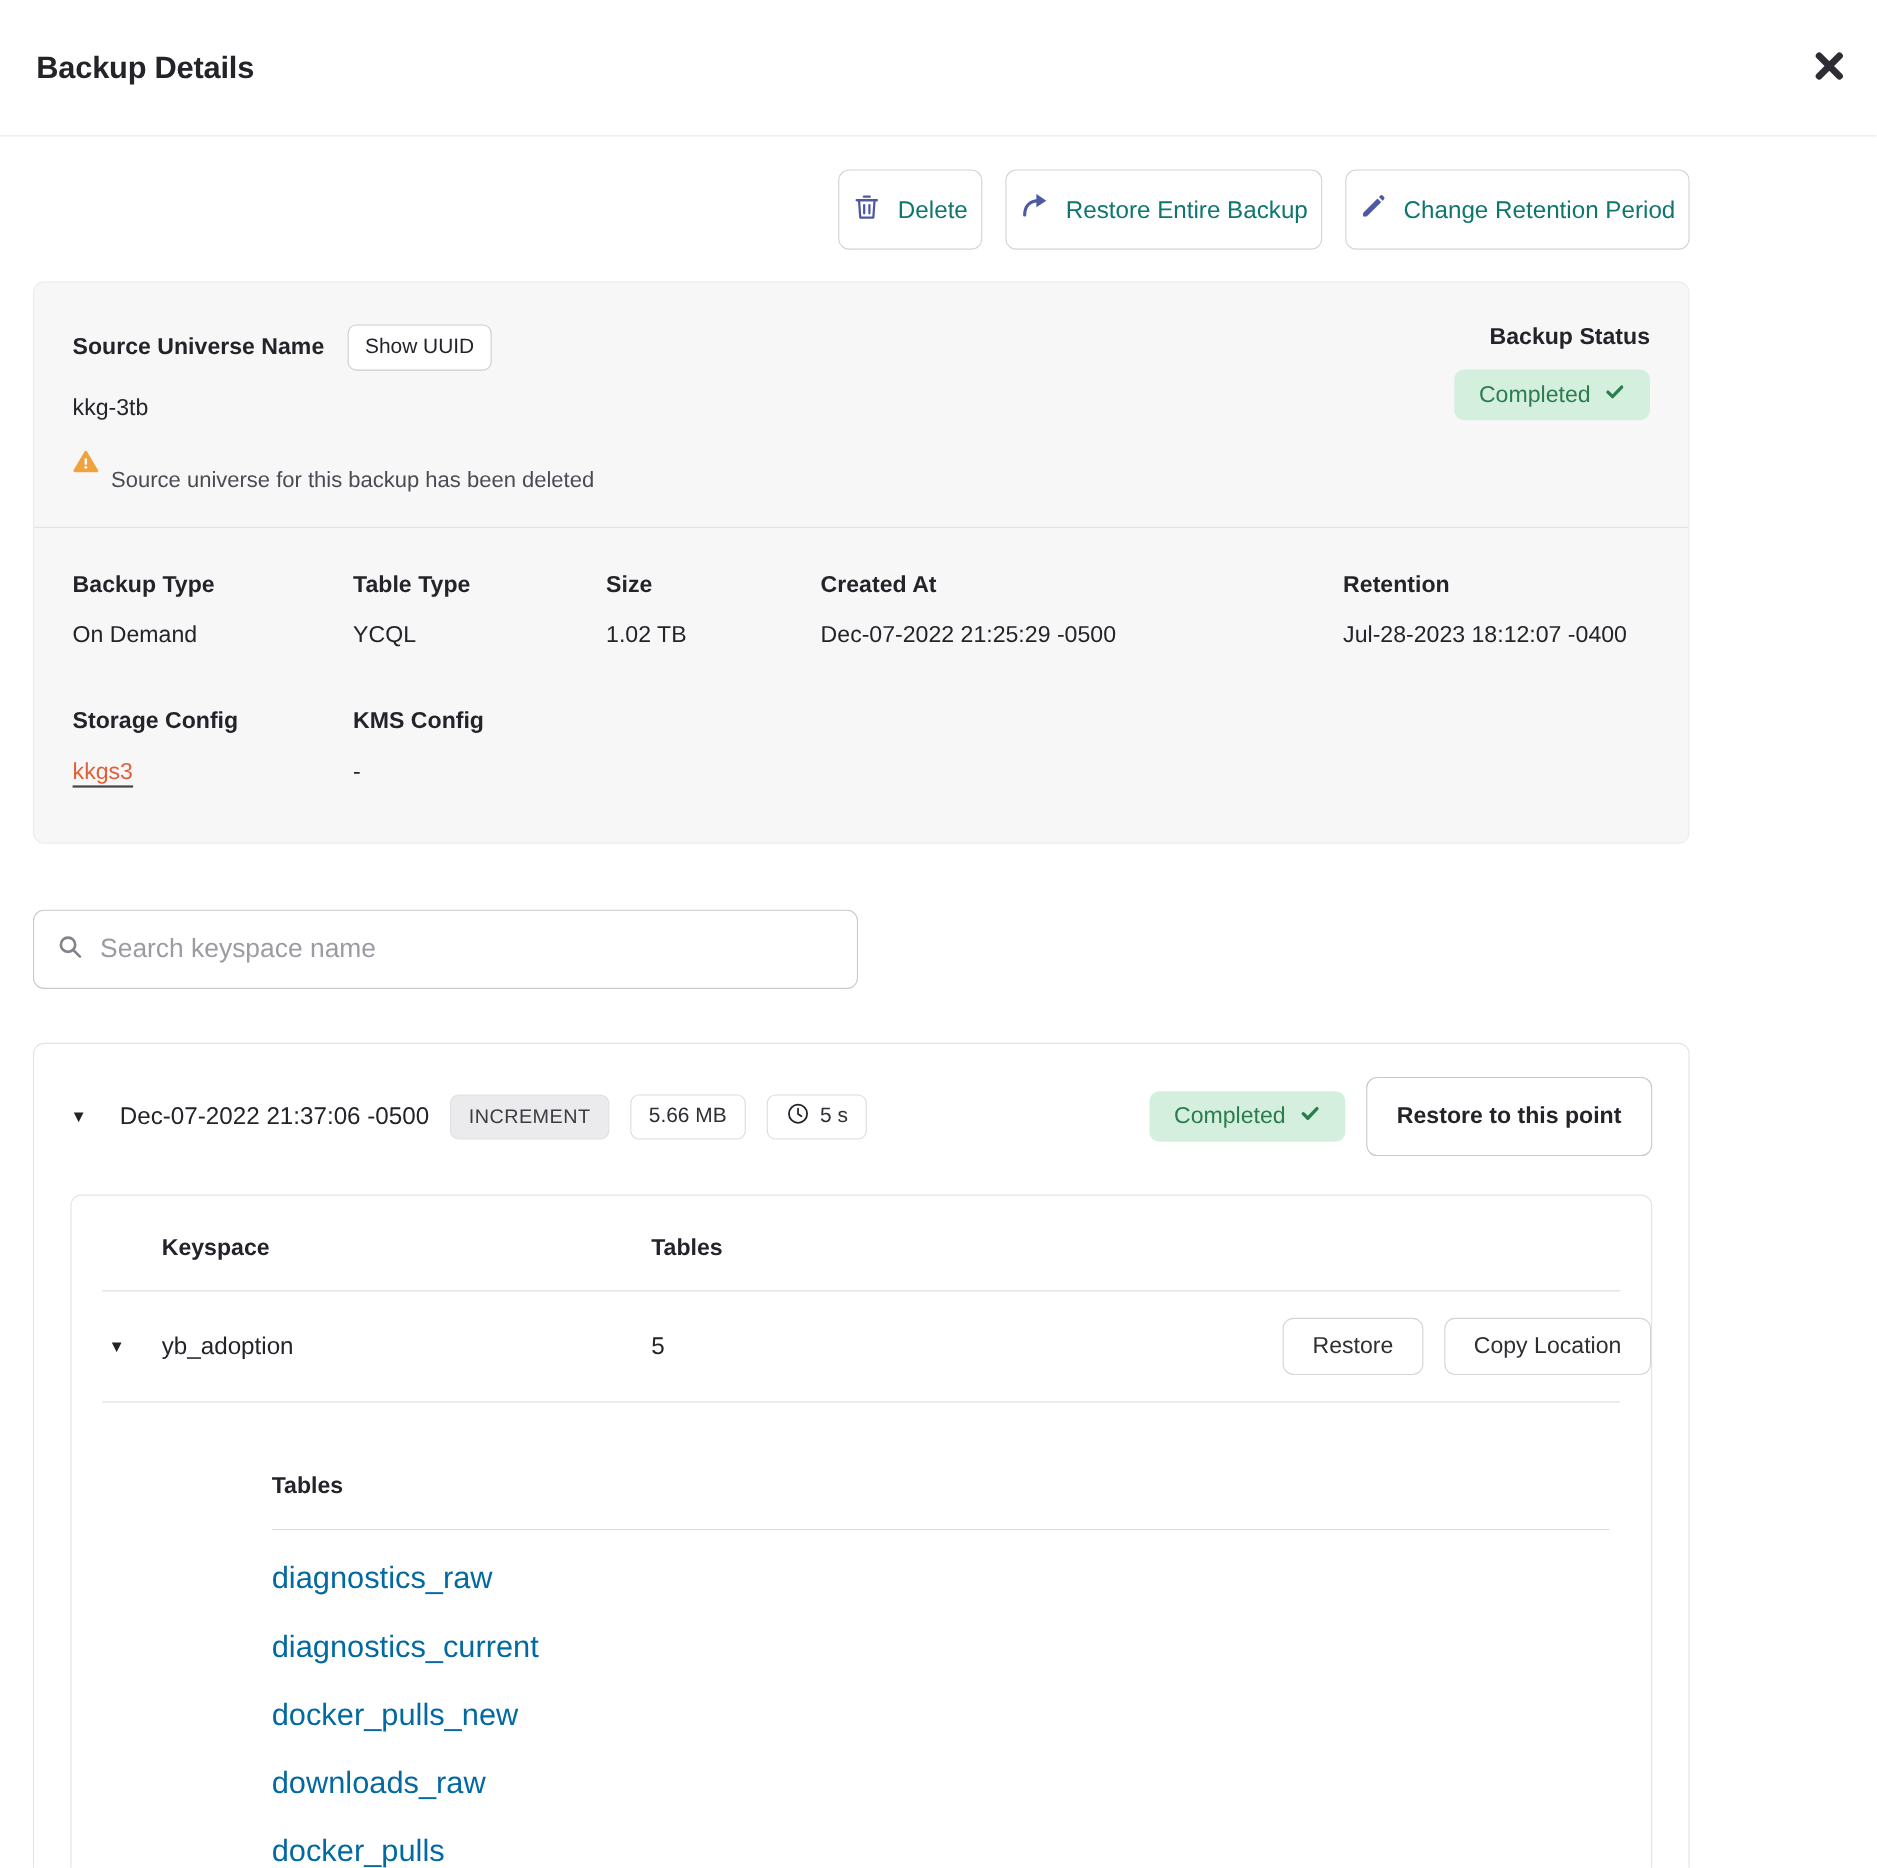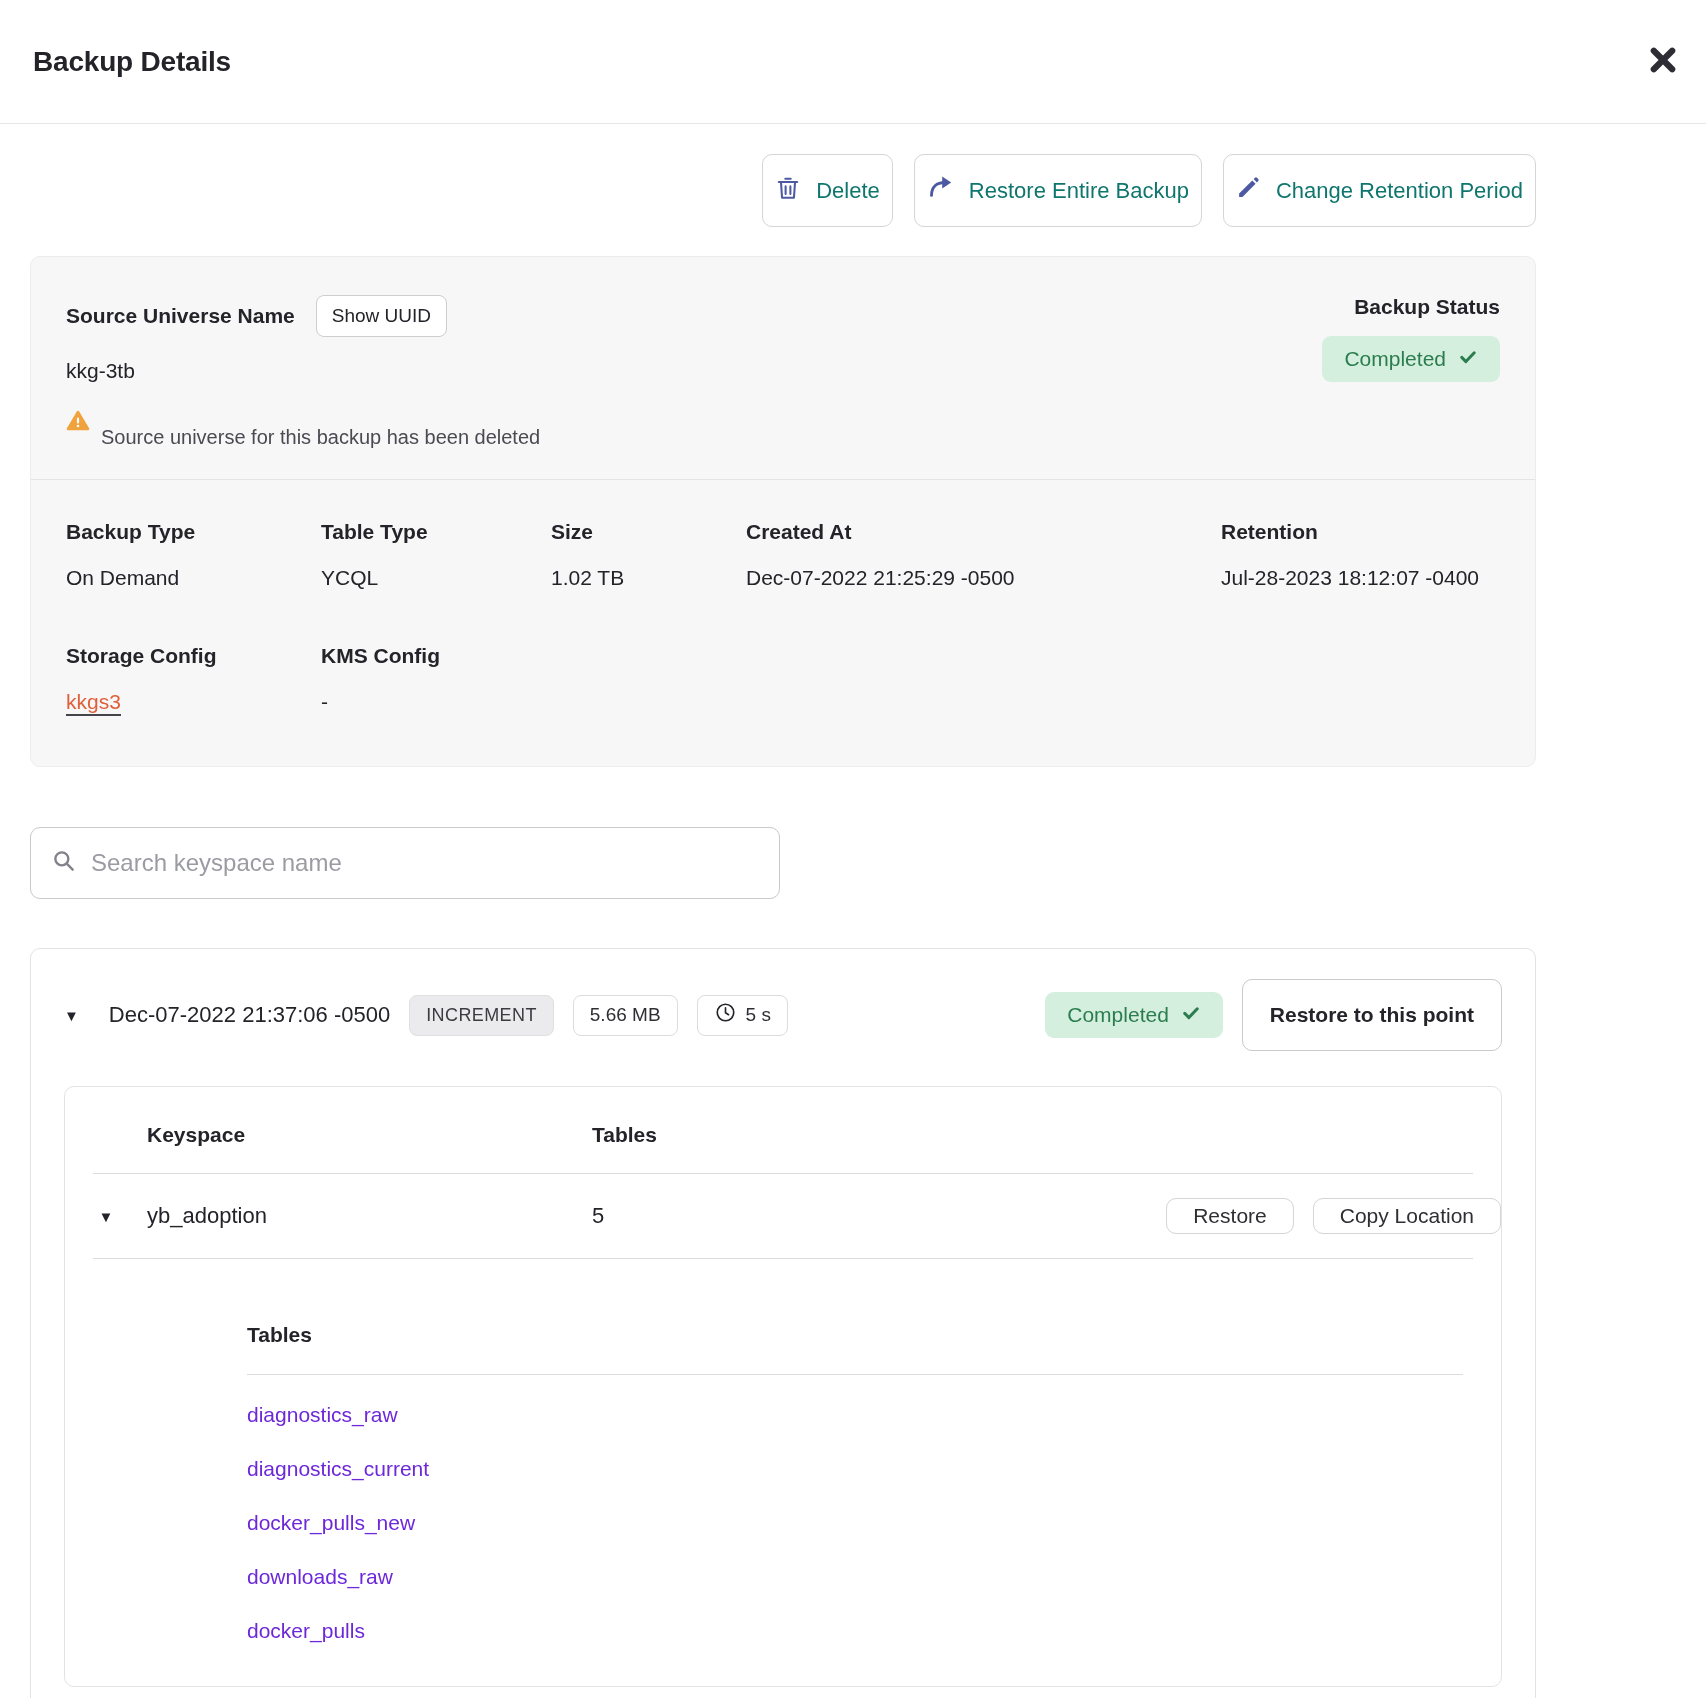--- a/index.html
+++ b/index.html
@@ -119,31 +119,31 @@
     align-items: center; padding-right: 45px;
   }
   .ks-head { padding-top: 36px; padding-bottom: 26px; }
   .ks-head .col-h { font-size: 21px; font-weight: 700; }
   .rule { border-top: 1px solid #dcdcdf; margin: 0 28px; }
   .ks-row { padding: 24px 0; }
   .ks-row .caret { justify-self: center; }
   .ks-name, .ks-count { font-size: 22px; }
   .row-actions { display: flex; gap: 19px; }
   .row-btn {
-    height: 36px; padding: 3px 26px; background: #fff;
+    height: 52px; padding: 3px 26px; background: #fff;
     border: 1px solid var(--btn-border); border-radius: 10px;
     font-family: inherit; font-size: 21px; color: #2e2e33; cursor: pointer;
   }
 
   
   .tables-sub { margin: 0 38px 0 182px; padding-top: 64px; }
   .tables-sub .sub-h { font-size: 21px; font-weight: 700; }
   .tables-sub .rule2 { border-top: 1px solid #dcdcdf; margin-top: 27px; }
   .table-list { margin-top: 13px; }
-  .table-item { padding: 15px 0; font-size: 21px; color: #6d28d9; }
+  .table-item { padding: 15px 0; font-size: 28px; color: #0369a1; }
 </style>
 </head>
 <body>
 
 <div class="modal-header">
   <div class="modal-title">Backup Details</div>
   <button class="close-btn">
     <span>
       <svg width="34" height="34" viewBox="0 0 24 24">
           <path d="M5.5 5.5 L18.5 18.5 M18.5 5.5 L5.5 18.5" stroke="#2d2d33" stroke-width="4.4" stroke-linecap="round"></path>

